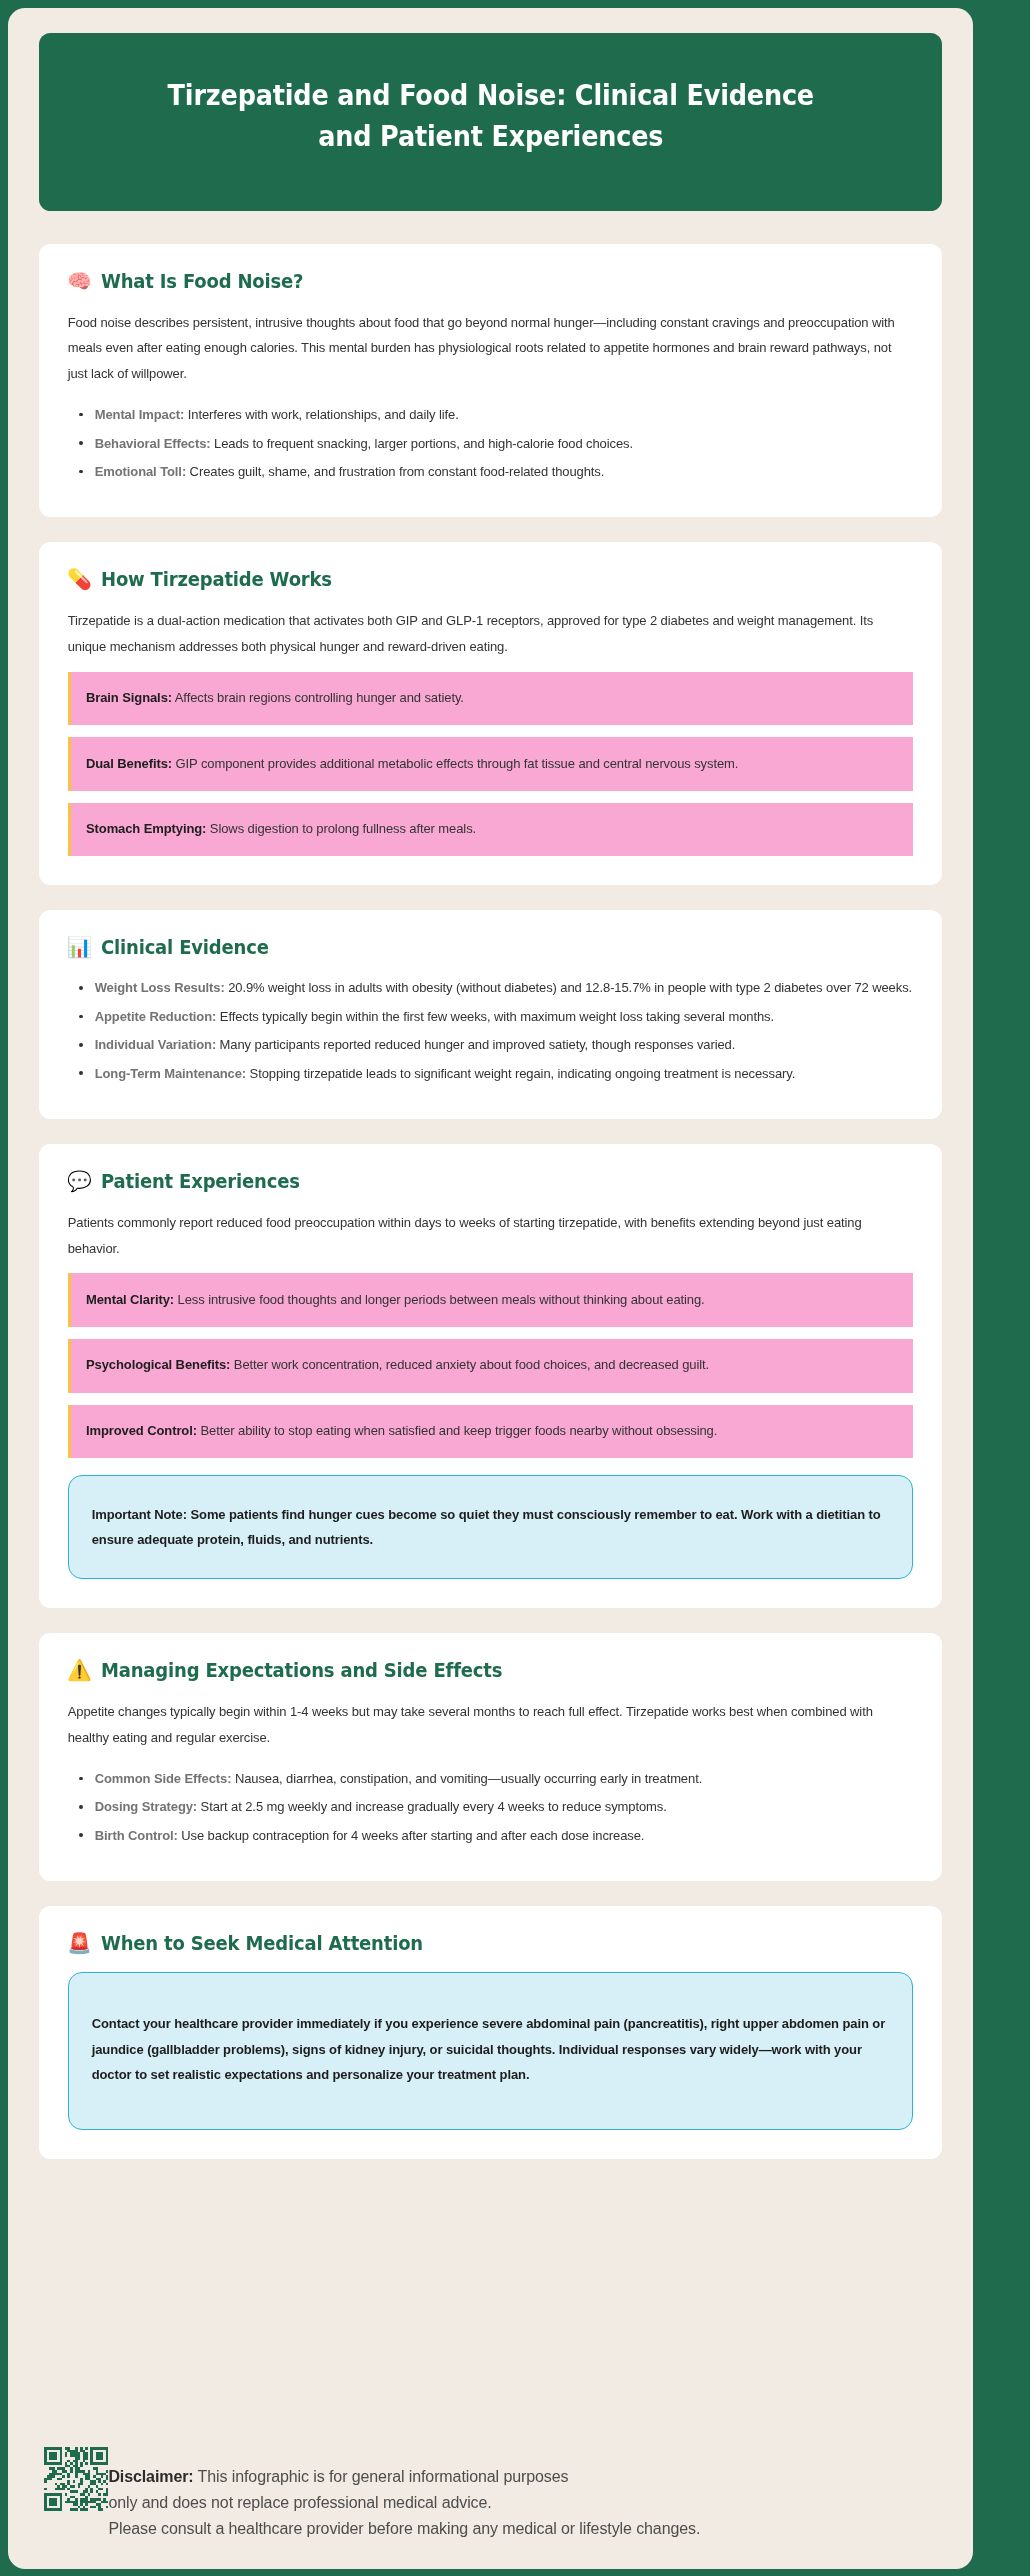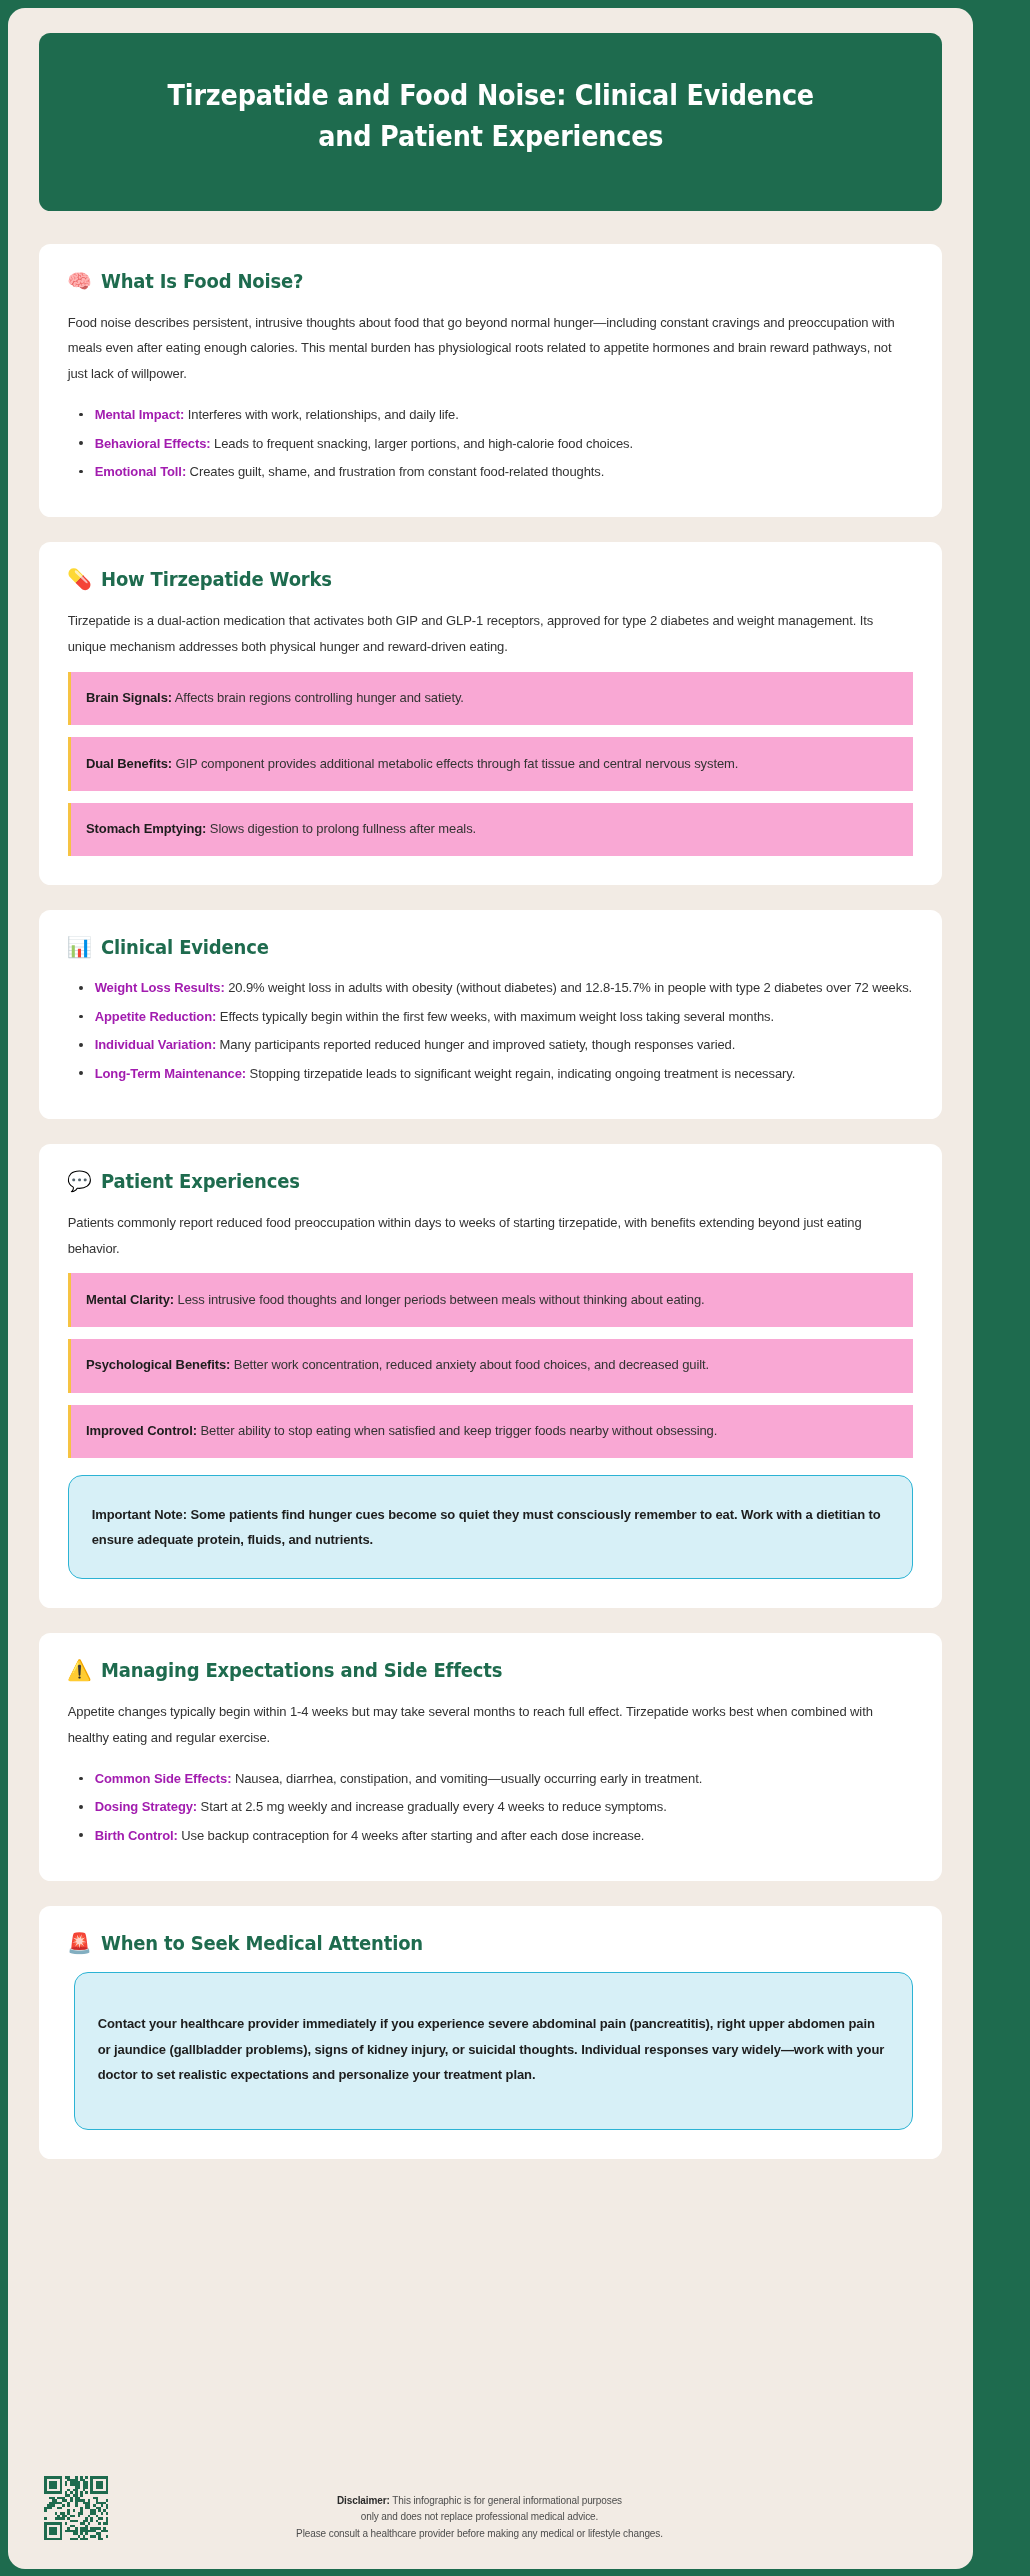--- a/index.html
+++ b/index.html
@@ -100,21 +100,21 @@
   ul.bullets li:before {
     content: "";
     position: absolute;
     left: 11.5px;
     top: 9.6px;
     width: 3.8px;
     height: 3.8px;
     border-radius: 50%;
     background: #333333;
   }
-  ul.bullets li b { font-weight: bold; color: #a21caf; }
+  ul.bullets li b { font-weight: bold; color: #737373; }
 
   
   .hl {
     background: #f9a8d4;
     border-left: 3.8px solid #f6c343;
     padding: 16.3px 17px 16.3px 15.3px;
     margin-top: 12.4px;
     color: #333333;
     font-size: 13px;
     line-height: 1.6;
@@ -129,21 +129,21 @@
     border: 1.9px solid #2bb3d4;
     border-radius: 14px;
     padding: 26px 23px 26px 23px;
     margin-top: 16.3px;
     color: #1d1d1d;
     font-weight: bold;
     font-size: 13px;
     line-height: 1.95;
     letter-spacing: -0.1px;
   }
-  .note.tall { padding: 38px 23px 42px 23px; margin-left: 6px; }
+  .note.tall { padding: 38px 23px 42px 23px; }
 
   
   .footer {
     display: flex;
     align-items: flex-start;
     padding: 23px 5.7px 27px 5.7px;
     margin-top: auto;
   }
   .qr {
     width: 64px;
@@ -152,23 +152,22 @@
     display: grid;
     grid-template-columns: repeat(25, 1fr);
     grid-template-rows: repeat(25, 1fr);
     background: #f2ebe4;
   }
   .qr i { display: block; }
   .qr i.on { background: #1e6b4e; }
 
   .disclaimer {
     flex: 1;
-    text-align: center;
     color: #4d4d4d;
-    font-size: 10px;
+    font-size: 16px;
     line-height: 1.62;
     letter-spacing: -0.1px;
     padding-top: 17px;
     padding-right: 86px;
   }
   .disclaimer b { font-weight: bold; color: #2b2b2b; }
 </style>
 </head>
 <body>
 

